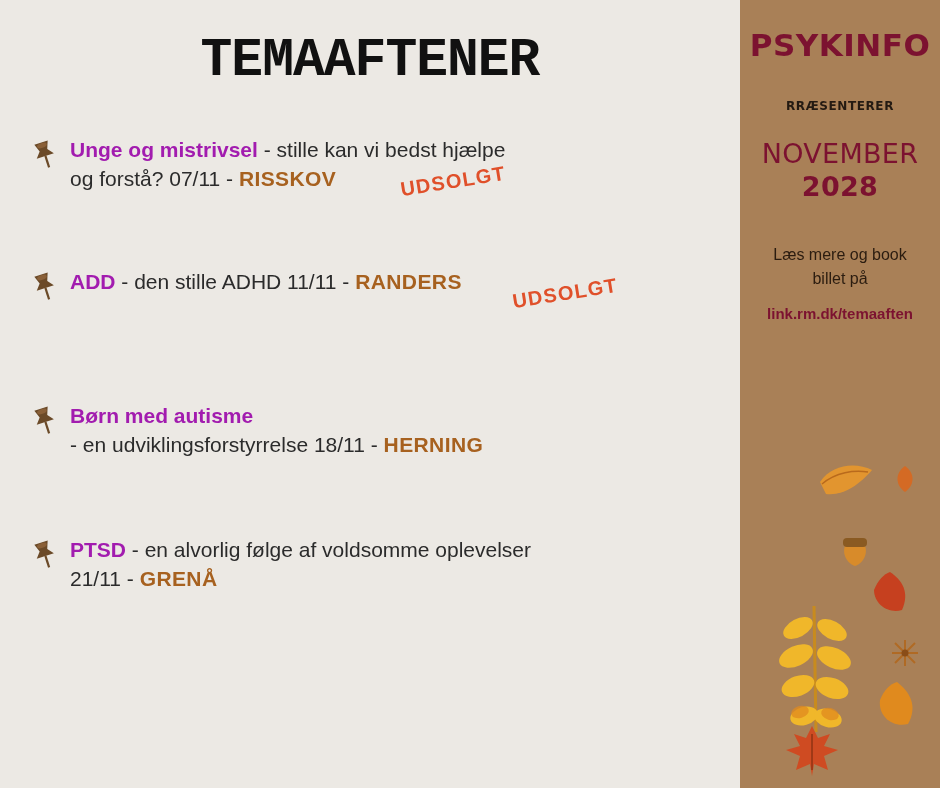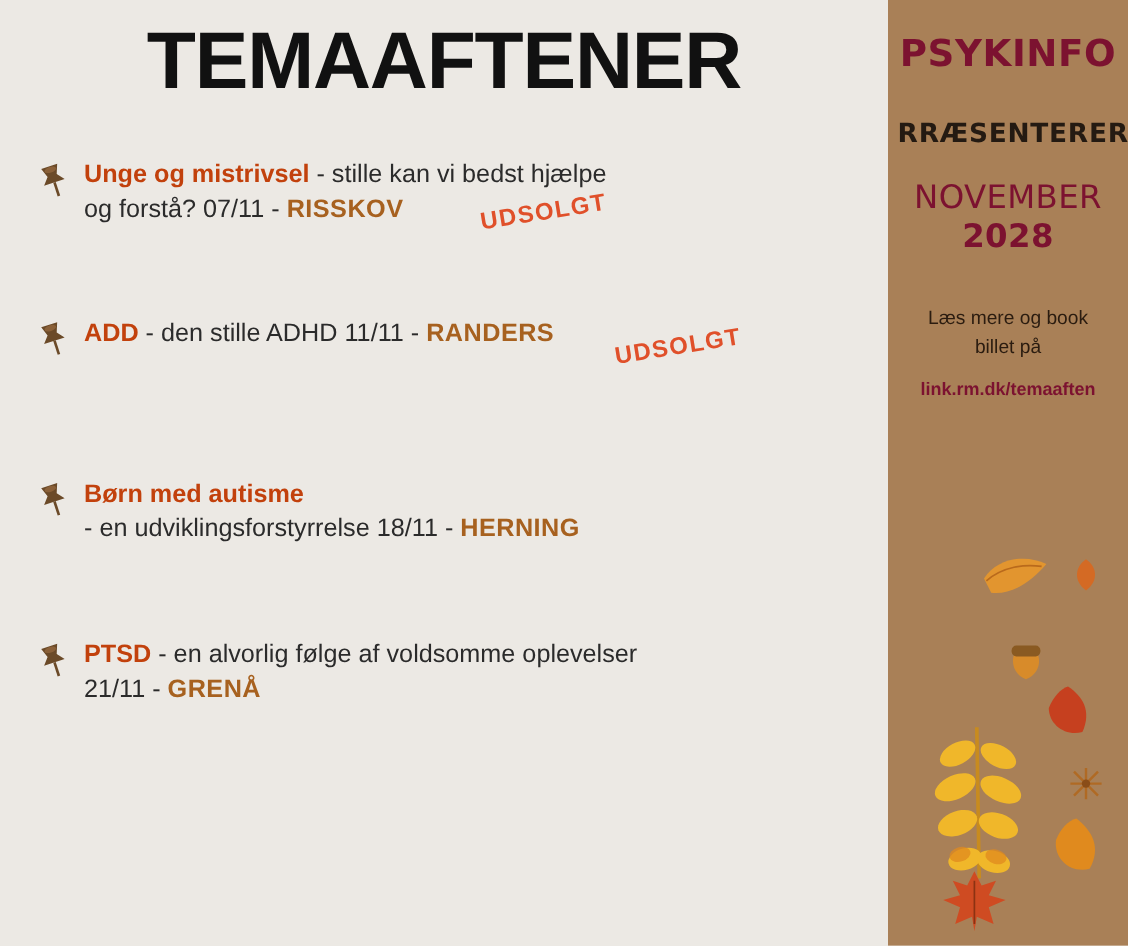--- a/index.html
+++ b/index.html
@@ -22,27 +22,27 @@
   }
   
   .main {
     position: relative;
     width: 740px;
     height: 788px;
     background: #ece9e4;
     box-sizing: border-box;
   }
   .main-title {
-    font-family: Liberation Sans, sans-serif;
-    font-weight: 700;
-    font-size: 67px;
+    font-family: Liberation Mono, monospace;
+    font-weight: 700;
+    font-size: 53px;
     letter-spacing: -1px;
     color: #111111;
     text-align: center;
-    margin: 0;
+    margin: 18px;
     padding: 16px 0 0 0;
     line-height: 1.05;
   }
   .events {
     margin-top: 46px;
     padding-left: 22px;
   }
   .event {
     position: relative;
     min-height: 96px;
@@ -50,21 +50,21 @@
     box-sizing: border-box;
   }
   .event .line {
     font-family: "Liberation Sans", sans-serif;
     font-size: 21px;
     color: #2b2b2b;
     line-height: 1.38;
   }
   .event .line b {
     font-weight: 700;
-    color: #c2410c;
+    color: #a21caf;
   }
   .city {
     color: #a7611f;
     font-weight: 700;
     letter-spacing: 0.4px;
   }
   
   .pin {
     position: absolute;
     left: 6px;
@@ -105,21 +105,21 @@
     font-weight: 700;
     font-size: 31px;
     color: #7c1230;
     line-height: 1.25;
     letter-spacing: 0.5px;
     margin: 10px 0 0 0;
   }
   .presents {
     font-family: "DejaVu Sans", sans-serif;
     font-weight: 700;
-    font-size: 22px;
+    font-size: 12px;
     color: #241a12;
     letter-spacing: 0.6px;
     margin-top: 34px;
   }
   .month {
     font-family: "DejaVu Sans", sans-serif;
     font-weight: 400;
     font-size: 27px;
     color: #7c1230;
     margin-top: 24px;

